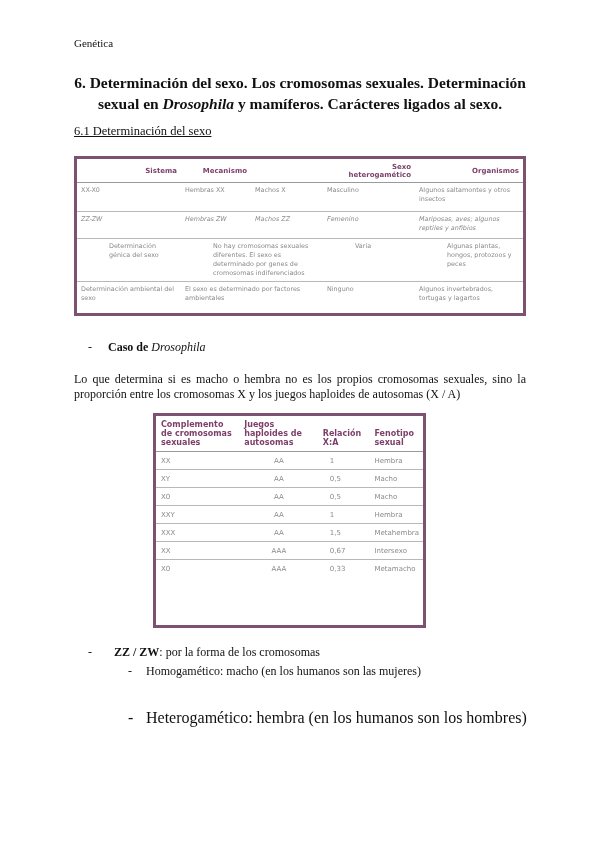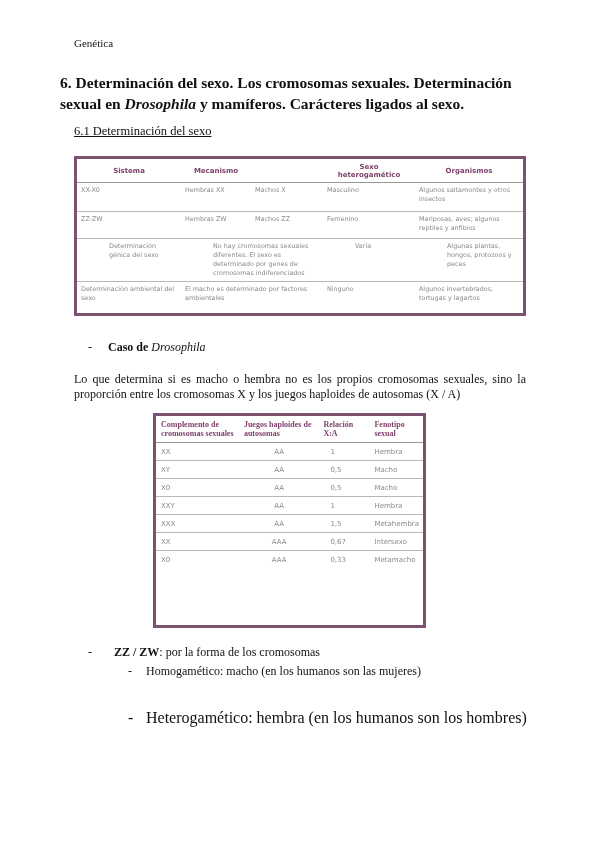--- a/index.html
+++ b/index.html
@@ -1,46 +1,46 @@
 <!DOCTYPE html>
 <html><head>
 <meta charset="utf-8">
 <style>
   html, body { margin: 0; padding: 0; background: #ffffff; }
   body { width: 600px; height: 848px; position: relative; overflow: hidden;
          font-family: "Liberation Serif", "DejaVu Serif", serif; color: #111; }
   .abs { position: absolute; }
   .header { left: 74px; top: 37px; font-size: 11px; }
-  .title { left: 60px; width: 480px; top: 72px; font-weight: bold;
+  .title { left: 60px; width: 480px; top: 72px; text-align: center; font-weight: bold;
            font-size: 15.5px; line-height: 21px; }
   .subsec { left: 74px; top: 124px; font-size: 12.5px; text-decoration: underline; }
 
   .t1 { left: 74px; top: 156px; width: 452px; height: 160px; border: 3px solid #7d5270;
         background: #fff; box-sizing: border-box;
         font-family: "DejaVu Sans", sans-serif; font-size: 6.4px; color: #8a8a8a; }
   .t1 table, .t2 table { border-collapse: collapse; width: 100%; }
-  .t1 th { text-align: center; color: #7d3f6a; font-weight: bold; font-size: 7px;
+  .t1 th { text-align: right; color: #7d3f6a; font-weight: bold; font-size: 7px;
            padding: 4px 4px 3px 4px; border-bottom: 1px solid #9a9a9a; }
   .t1 td { vertical-align: top; padding: 3px 4px; line-height: 9px; border-bottom: 1.5px solid #b8b8b8; }
   .t1 tr:last-child td { border-bottom: none; }
   .t1 tr.r1 td { height: 22px; }
   .t1 tr.r2 td { height: 28px; }
-  .t1 tr.r3 td { height: 20px; }
+  .t1 tr.r3 td { height: 20px; font-style: italic; }
   .t1 tr.r4 td { height: 28px; padding-left: 32px; }
   .t1 tr.r5 td { height: 18px; }
 
   .bullet1 { left: 88px; top: 340px; font-size: 12px; }
   .bullet1 .dash { display: inline-block; width: 20px; }
   .para { left: 74px; top: 372px; width: 452px; font-size: 12px; line-height: 15px; text-align: justify; }
 
   .t2 { left: 153px; top: 413px; width: 273px; height: 215px; border: 3px solid #7d5270;
         background: #fff; box-sizing: border-box;
         font-family: "DejaVu Sans", sans-serif; font-size: 7px; color: #8a8a8a; }
   .t2 th { text-align: left; vertical-align: bottom; color: #7d3f6a; font-weight: bold;
-           font-size: 8px; line-height: 9px; padding: 4px 4px 4px 5px; border-bottom: 1px solid #9a9a9a; font-family: Liberation Serif, serif; }
+           font-size: 8px; line-height: 9px; padding: 4px 4px 4px 5px; border-bottom: 1px solid #9a9a9a; }
   .t2 td { padding: 0 4px 0 5px; height: 17px; border-bottom: 1.5px solid #b8b8b8; }
   .t2 tr:last-child td { border-bottom: none; }
   .t2 td.c { text-align: center; }
   .t2 td.rc { padding-left: 12px; }
 
   .b-zz { left: 88px; top: 645px; font-size: 12px; }
   .b-zz .dash { display: inline-block; width: 26px; }
   .b-sub1 { left: 128px; top: 664px; font-size: 12px; }
   .b-sub2 { left: 128px; top: 709px; font-size: 16px; }
   .b-sub1 .dash, .b-sub2 .dash { display: inline-block; width: 18px; }
@@ -81,21 +81,21 @@
         <td>Mariposas, aves; algunos reptiles y anfibios</td>
       </tr>
       <tr class="r4">
         <td>Determinación génica del sexo</td>
         <td colspan="2">No hay cromosomas sexuales diferentes. El sexo es determinado por genes de cromosomas indiferenciados</td>
         <td>Varía</td>
         <td>Algunas plantas, hongos, protozoos y peces</td>
       </tr>
       <tr class="r5">
         <td>Determinación ambiental del sexo</td>
-        <td colspan="2">El macho es determinado por factores ambientales</td>
+        <td colspan="2">El sexo es determinado por factores ambientales</td>
         <td>Ninguno</td>
         <td>Algunos invertebrados, tortugas y lagartos</td>
       </tr>
     </tbody>
   </table>
 </div>
 
 <div class="abs bullet1"><span class="dash">-</span><b>Caso de </b><i>Drosophila</i></div>
 
 <div class="abs para">Lo que determina si es macho o hembra no es los propios cromosomas sexuales, sino la proporción entre los cromosomas X y los juegos haploides de autosomas (X / A)</div>

